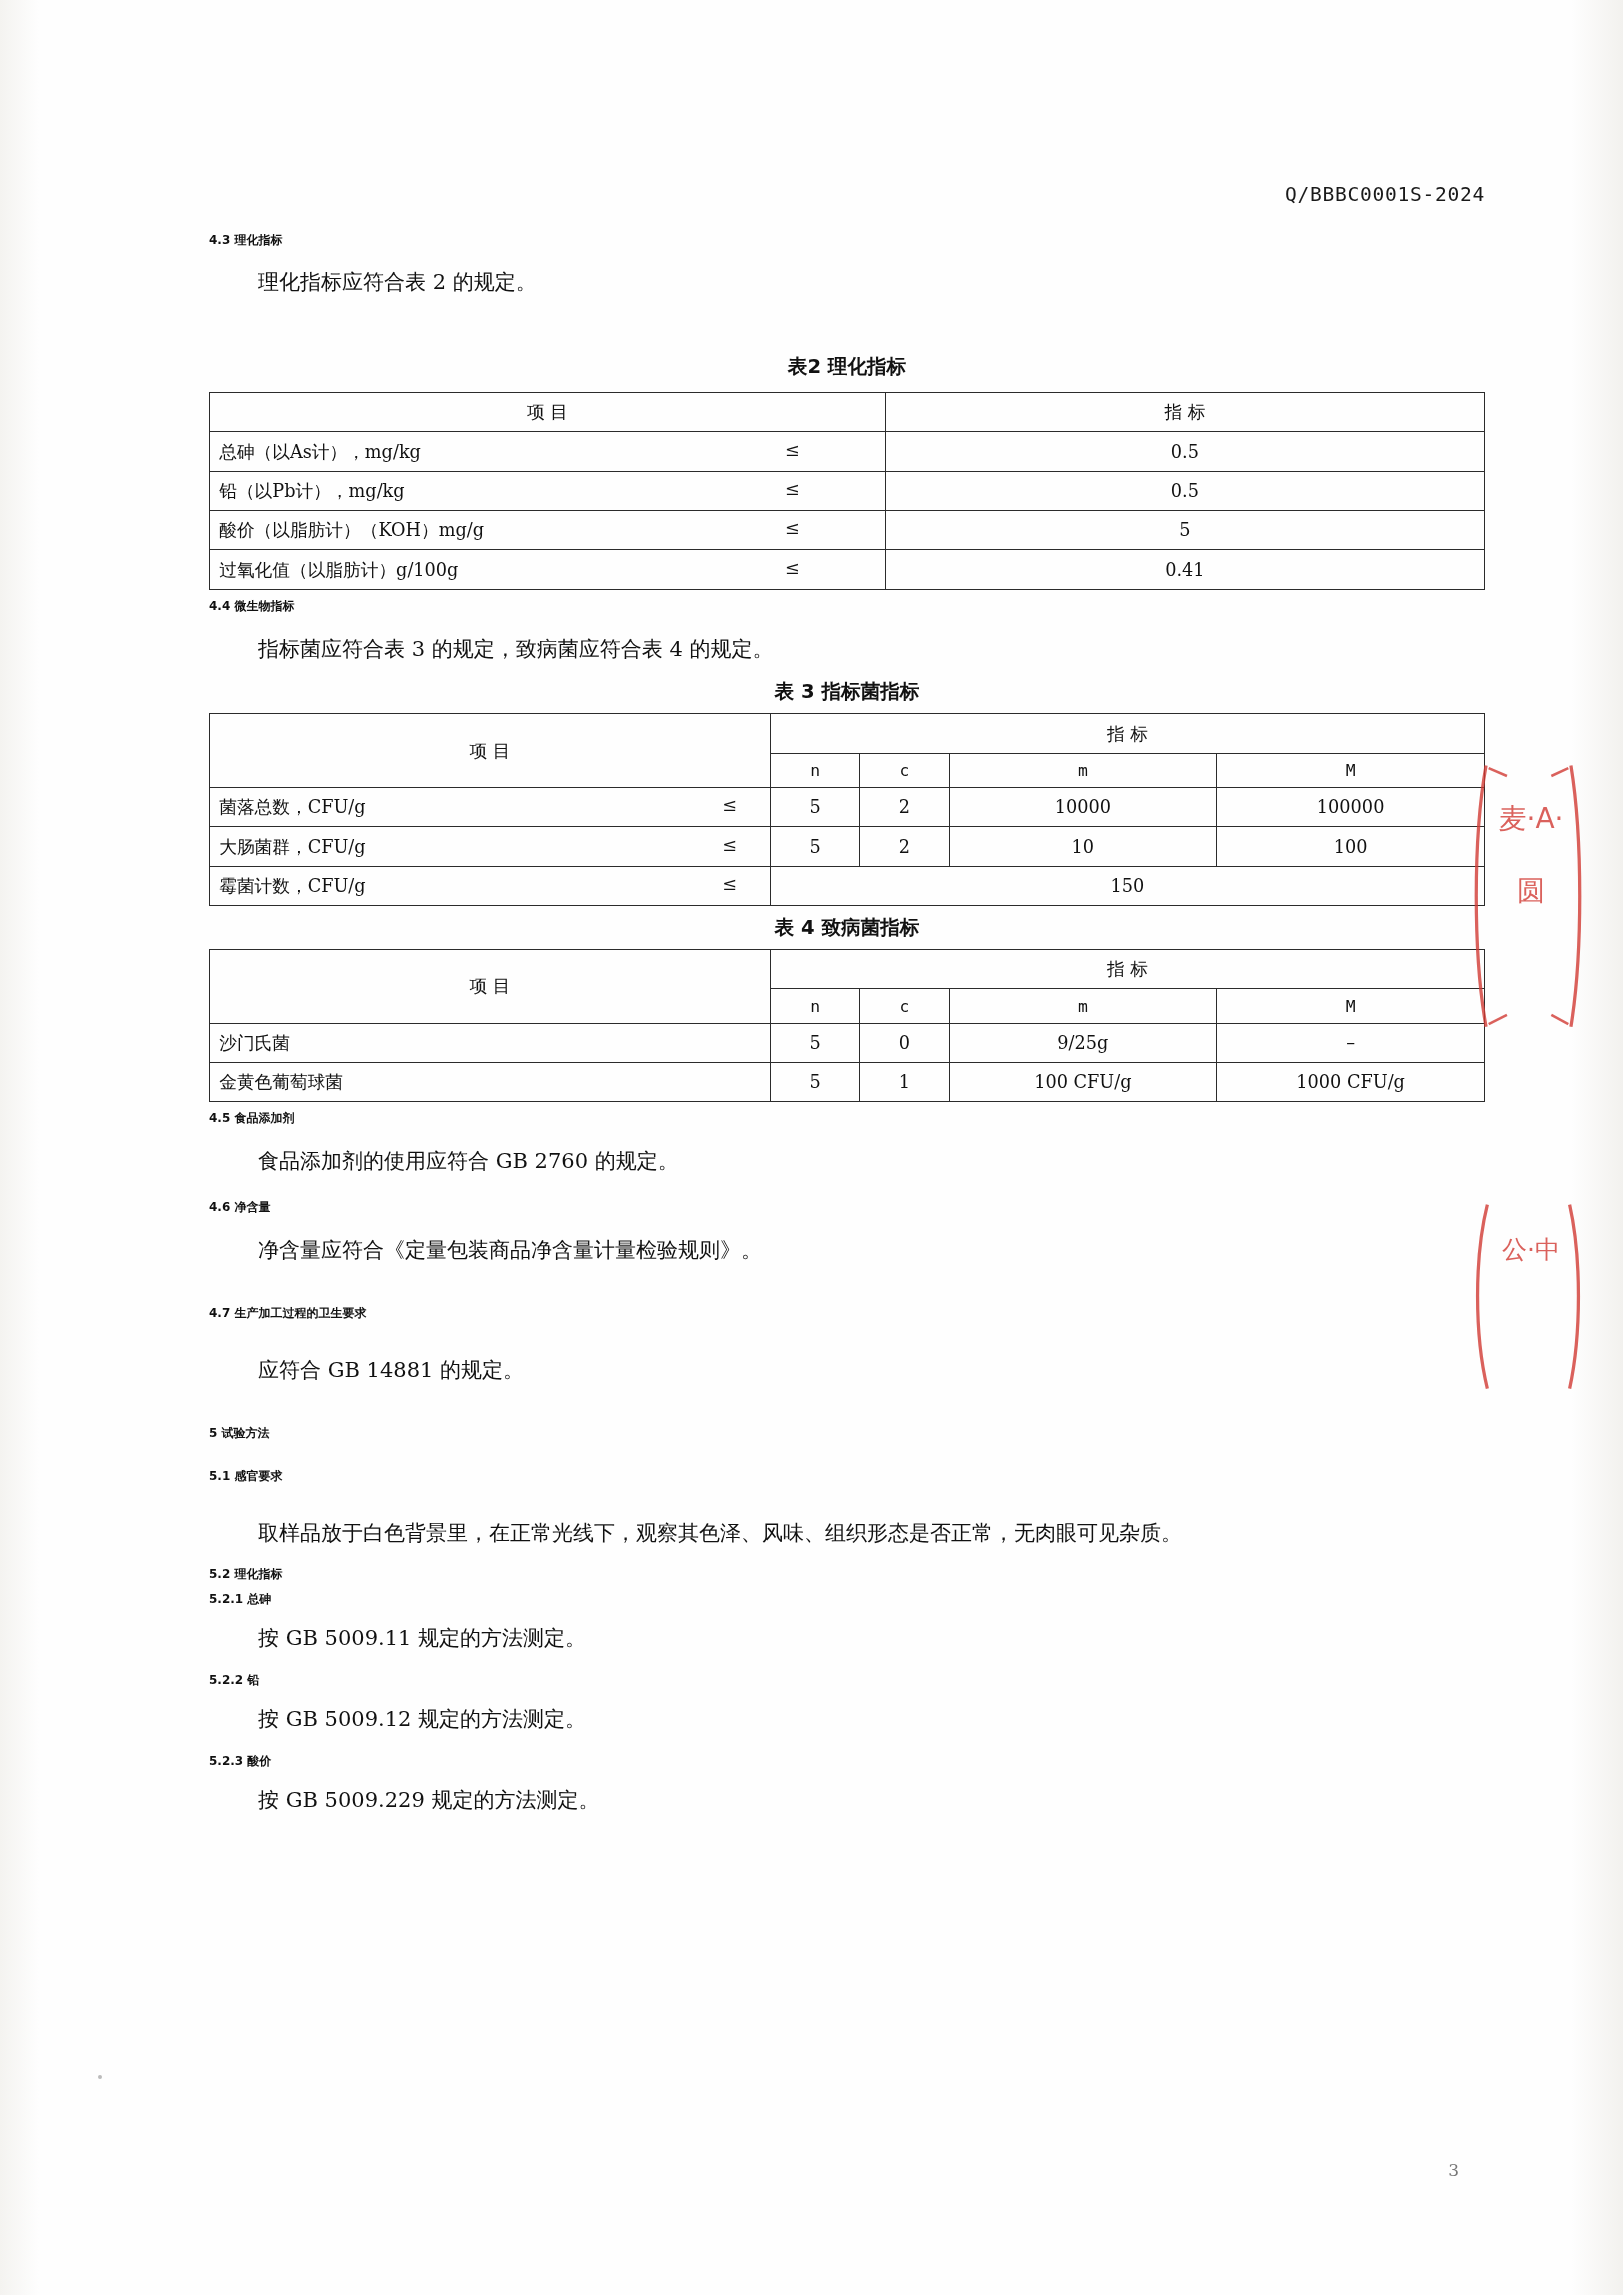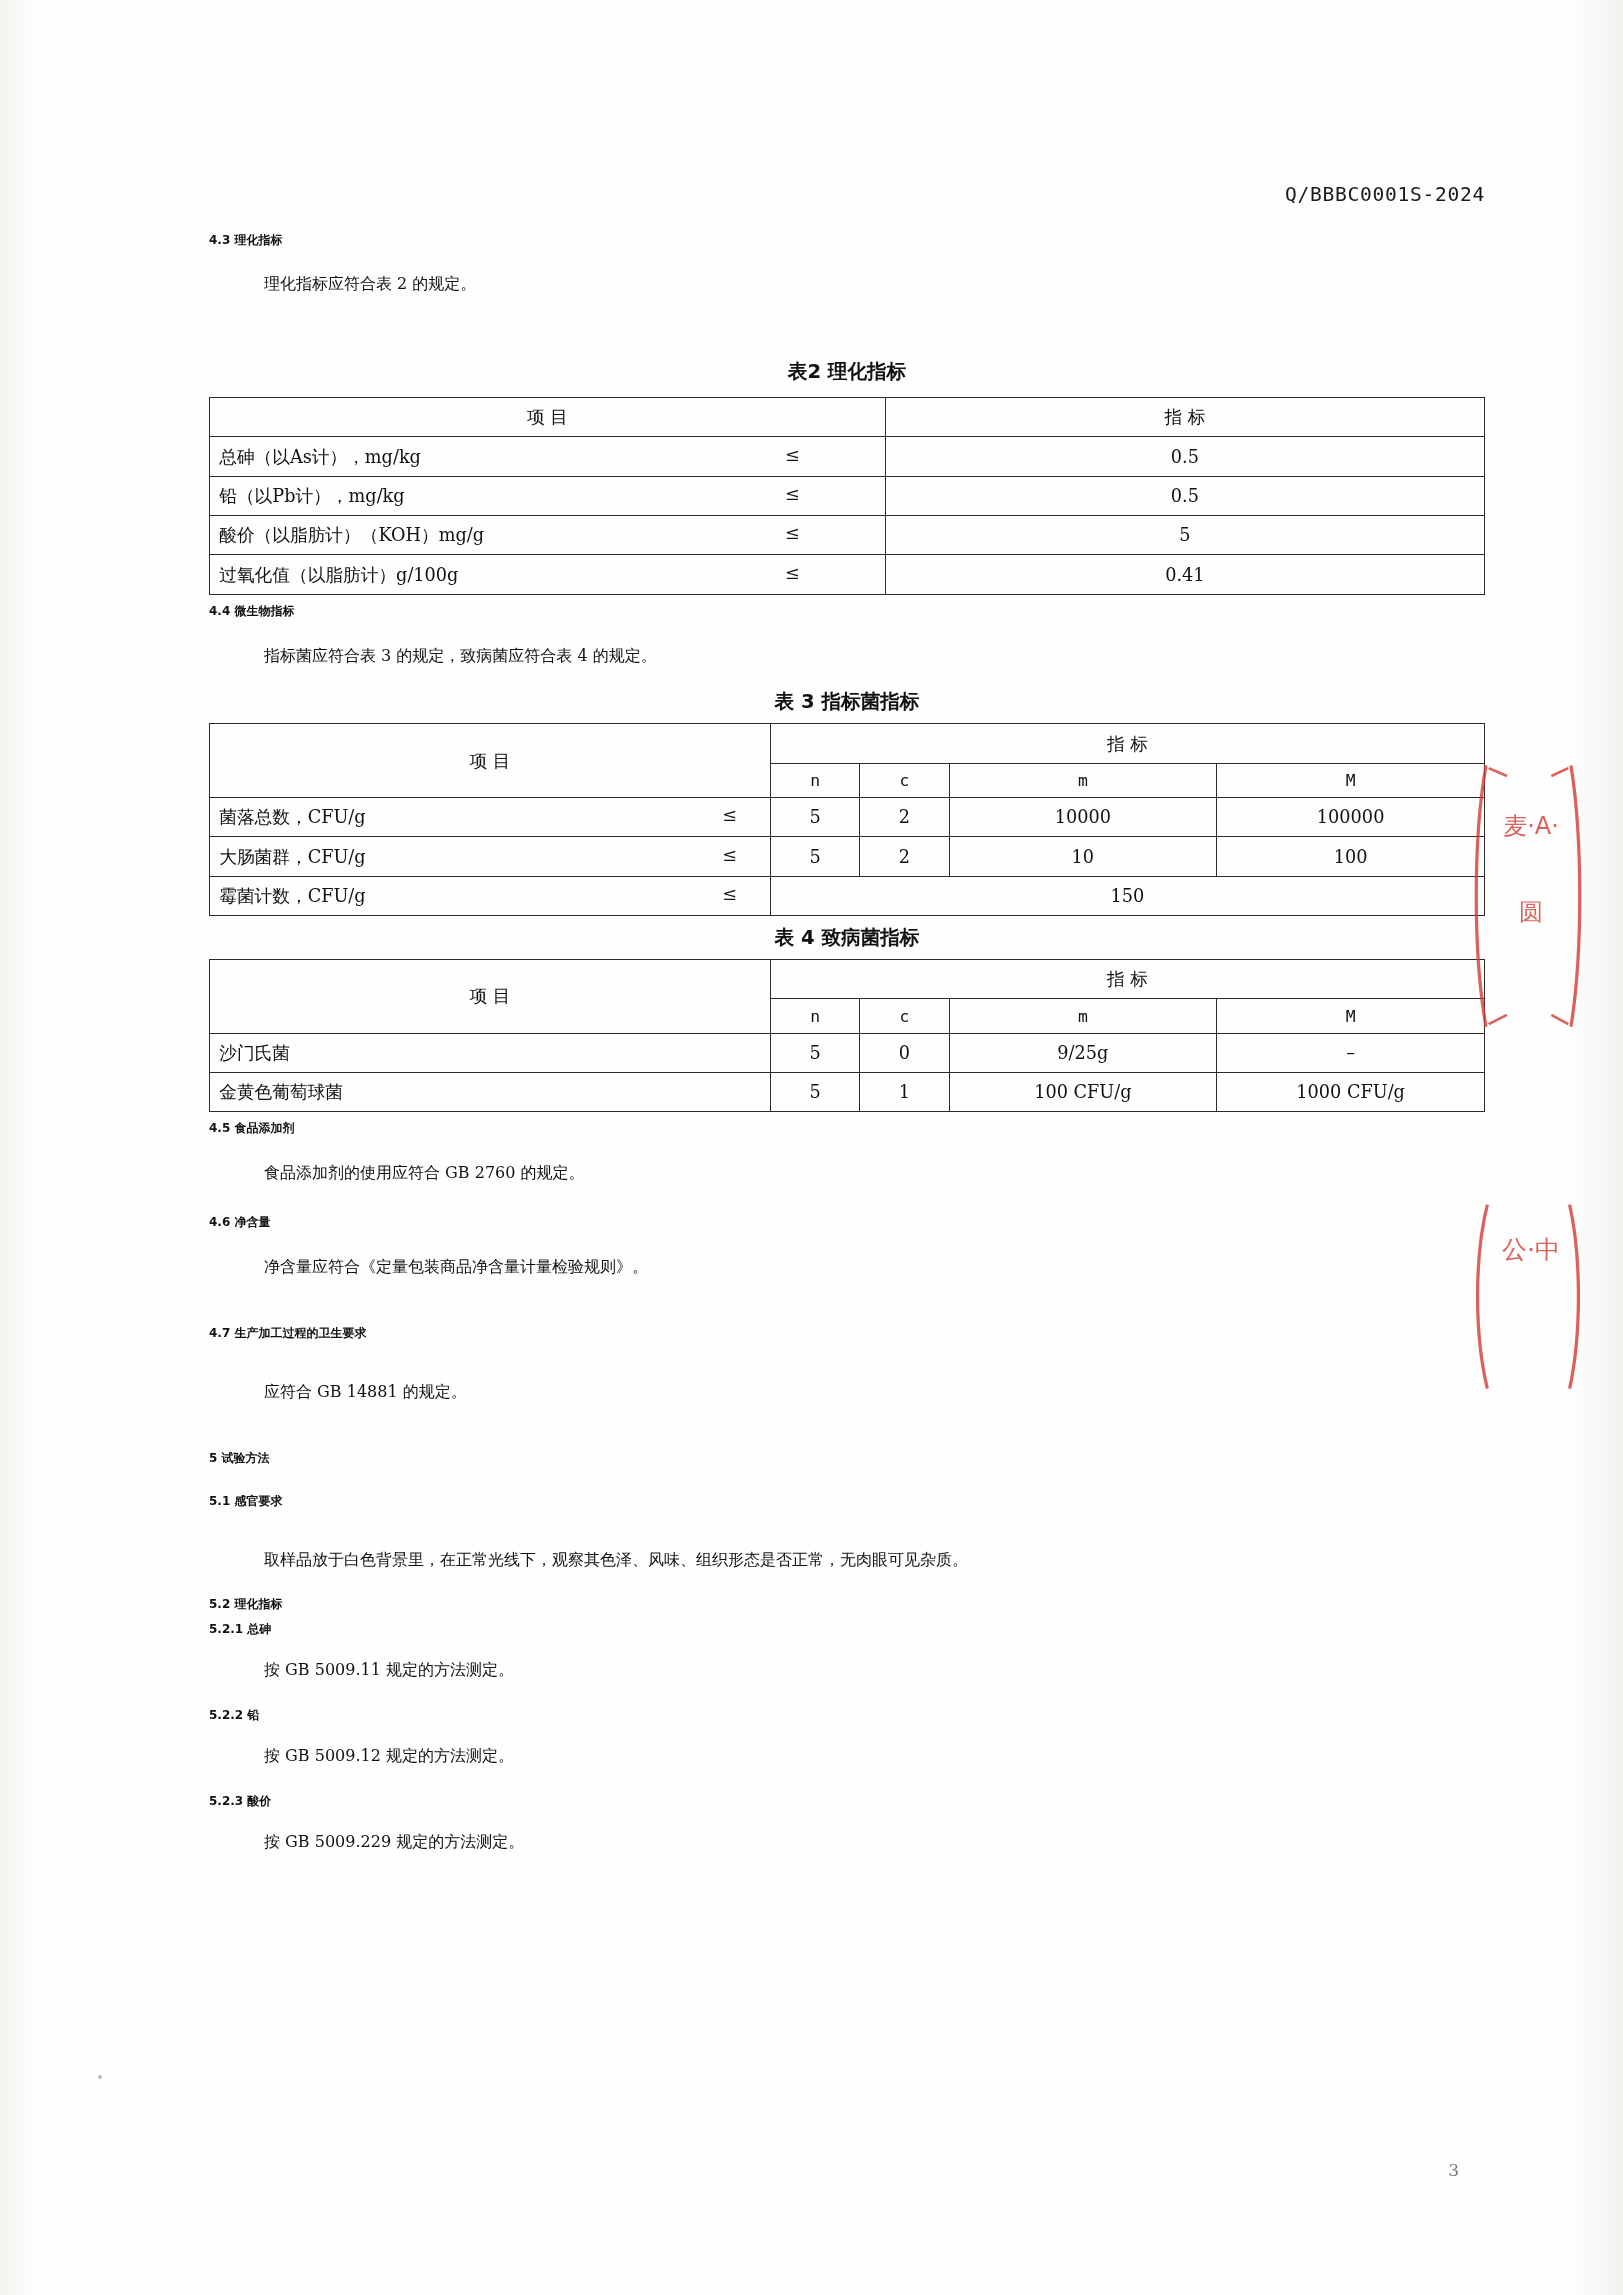--- a/index.html
+++ b/index.html
@@ -47,23 +47,23 @@
   }
   .clause {
     font-family: "DejaVu Sans", "Liberation Sans", sans-serif;
     font-size: 12px;
     font-weight: 600;
     color: #111;
     margin: 0;
   }
   .body-text {
     font-family: "DejaVu Serif", "Liberation Serif", serif;
-    font-size: 16px;
+    font-size: 21px;
     color: #111;
-    margin: 14px;
+    margin: 8px;
   }
   .indent {
     text-indent: 41px;
   }
   .table-title {
     text-align: center;
     font-family: "DejaVu Sans", "Liberation Sans", sans-serif;
     font-size: 19.6px;
     font-weight: 600;
     color: #111;
@@ -113,22 +113,22 @@
   .seal-top .arcs {
     position: absolute;
     inset: 0;
   }
   .seal-chars {
     position: absolute;
     left: 22px;
     top: 23.6px;
     width: 72px;
     font-family: "DejaVu Sans", "Liberation Sans", sans-serif;
-    font-size: 24px;
-    line-height: 86px;
+    font-size: 28px;
+    line-height: 72px;
     text-align: center;
     color: #d23b34;
   }
   .seal-bot {
     top: 1198px;
     right: 39px;
     width: 111px;
     height: 196px;
   }
   .seal-bot .seal-chars {

